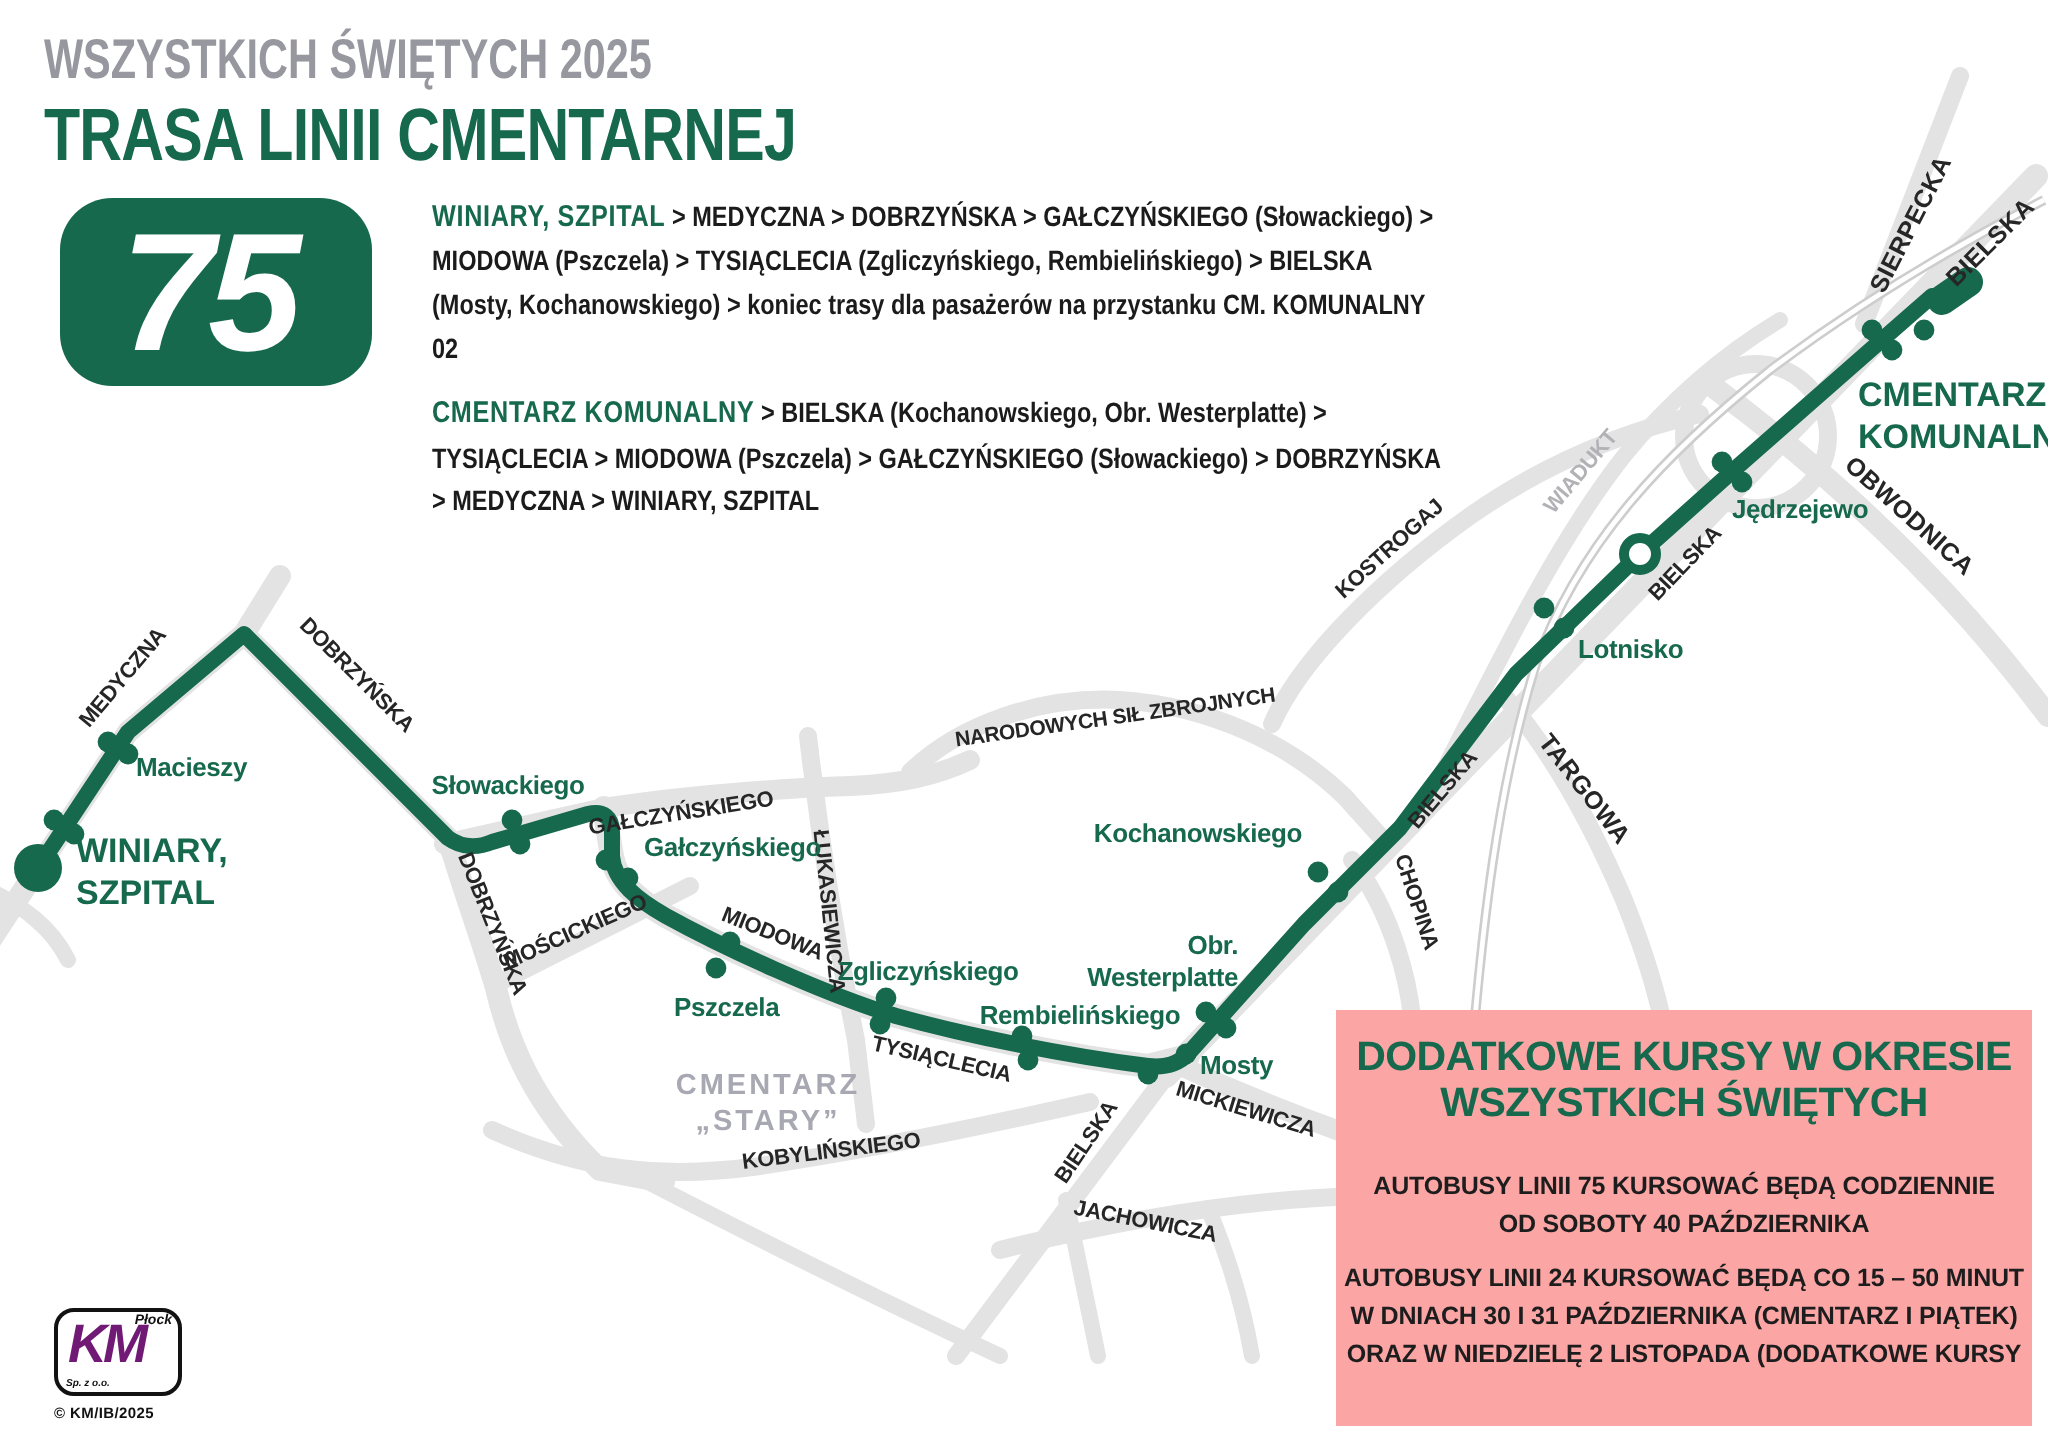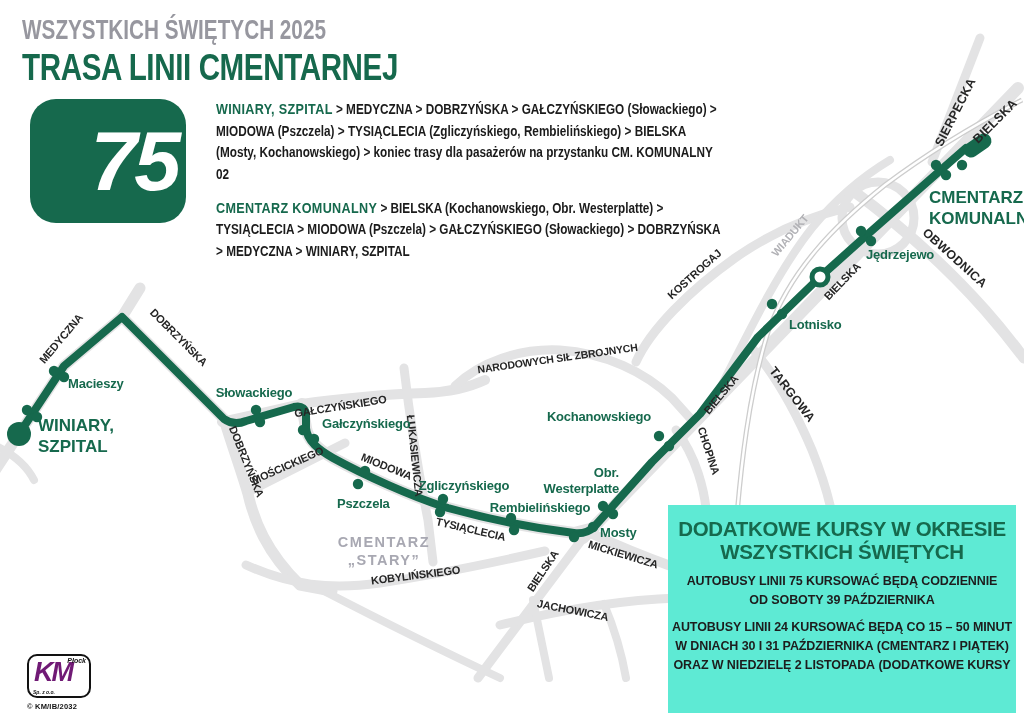--- a/index.html
+++ b/index.html
@@ -5,22 +5,22 @@
   html,body{margin:0;padding:0;background:#fff;}
   #poster{position:relative;width:1024px;height:725px;background:#ffffff;overflow:hidden;
           font-family:"Liberation Sans",sans-serif;}
   
   .hdr{position:absolute;left:22px;top:14px;z-index:5;}
   .hdr-sub{font-size:28px;font-weight:700;color:#97979f;letter-spacing:0;
            transform:scaleX(.74);transform-origin:0 0;white-space:nowrap;}
   .hdr-title{font-size:37px;font-weight:800;color:#16694d;margin-top:1px;
              transform:scaleX(.80);transform-origin:0 0;white-space:nowrap;letter-spacing:-.5px;}
   
-  .badge{position:absolute;left:30px;top:99px;width:156px;height:124px;background:#16694d;
-         border-radius:26px;display:flex;align-items:center;justify-content:flex-end;z-index:5;}
+  .badge{position:absolute;left:30px;top:99px;width:156px;height:94px;background:#16694d;
+         border-radius:26px;display:flex;align-items:center;justify-content:center;z-index:5;}
   .badge span{color:#fff;font-size:84px;font-weight:800;font-style:italic;letter-spacing:-3px;
               padding-right:8px;}
   
   .routes{position:absolute;left:216px;top:97px;width:608px;z-index:5;
           transform:scaleX(.84);transform-origin:0 0;
           font-size:14px;font-weight:700;color:#1b1b1b;line-height:1.55;}
   .routes p{margin:0 0 10px 0;}
   .origin{color:#16694d;font-weight:800;font-size:15px;letter-spacing:.4px;}
   
   svg#map{position:absolute;left:0;top:0;z-index:1;}
@@ -31,24 +31,24 @@
   .stop-dot{fill:#16694d;}
   text{font-family:"Liberation Sans",sans-serif;}
   .street{font-weight:700;font-size:11px;fill:#262626;letter-spacing:-.2px;}
   .street.major{font-size:12.5px;font-weight:800;letter-spacing:.2px;}
   .street.small{font-size:10.5px;}
   .street.gray{fill:#b2b2b6;}
   .stop{font-weight:800;font-size:13px;fill:#16694d;letter-spacing:-.2px;}
   .stop.term{font-size:17px;letter-spacing:0;}
   .area{font-weight:800;font-size:14.5px;fill:#a8a8b2;letter-spacing:1.5px;}
   
-  .infobox{position:absolute;left:668px;top:505px;width:348px;height:208px;background:#5eead4;
+  .infobox{position:absolute;left:668px;top:505px;width:348px;height:208px;background:#fca5a5;
            z-index:4;text-align:center;box-sizing:border-box;padding-top:13px;}
   .ib-title{color:#16694d;font-weight:800;font-size:20.5px;line-height:1.12;letter-spacing:-.3px;}
-  .ib-lines{margin-top:8px;}
+  .ib-lines{margin-top:20px;}
   .ib-line{font-size:12.5px;font-weight:600;color:#1d1d1d;line-height:1.55;letter-spacing:-.1px;}
   .ib-line b{font-weight:800;}
   .ib-line.gap{margin-top:7px;}
   
   .logo-wrap{position:absolute;left:27px;top:654px;z-index:5;}
   .logo-box{width:60px;height:40px;border:2.5px solid #121212;border-radius:10px;
             position:relative;background:#fff;}
   .logo-km{position:absolute;left:5px;top:3px;font-size:27px;font-weight:800;font-style:italic;
            letter-spacing:-2px;color:#701a75;line-height:1;}
   .logo-plock{position:absolute;right:3px;top:1px;font-size:7px;font-weight:800;font-style:italic;color:#121212;}
@@ -192,29 +192,29 @@
     <p><span class="origin">CMENTARZ KOMUNALNY</span><span> &gt; BIELSKA (Kochanowskiego, Obr. Westerplatte) &gt; TYSIĄCLECIA &gt; MIODOWA (Pszczela) &gt; GAŁCZYŃSKIEGO (Słowackiego) &gt; DOBRZYŃSKA &gt; MEDYCZNA &gt; WINIARY, SZPITAL</span></p>
   </div>
 
   <div class="infobox">
     <div class="ib-title">
       <div>DODATKOWE KURSY W OKRESIE</div>
       <div>WSZYSTKICH ŚWIĘTYCH</div>
     </div>
     <div class="ib-lines" id="info-lines">
         <div class="ib-line"><span>AUTOBUSY </span><b>LINII 75</b><span> KURSOWAĆ BĘDĄ </span><b>CODZIENNIE</b></div>
-        <div class="ib-line"><b>OD SOBOTY 39 PAŹDZIERNIKA</b></div>
+        <div class="ib-line"><b>OD SOBOTY 40 PAŹDZIERNIKA</b></div>
         <div class="ib-line gap"><span>AUTOBUSY </span><b>LINII 24</b><span> KURSOWAĆ BĘDĄ </span><b>CO 15 – 50 MINUT</b></div>
         <div class="ib-line"><span>W DNIACH </span><b>30 I 31 PAŹDZIERNIKA</b><span> (CMENTARZ I PIĄTEK)</span></div>
         <div class="ib-line"><span>ORAZ W NIEDZIELĘ </span><b>2 LISTOPADA</b><span> (DODATKOWE KURSY</span></div>
       </div>
   </div>
 
   <div class="logo-wrap">
     <div class="logo-box">
       <span class="logo-km">KM</span>
       <span class="logo-plock">Płock</span>
       <span class="logo-sp">Sp. z o.o.</span>
     </div>
-    <div class="copyright">© KM/IB/2032</div>
+    <div class="copyright">© KM/IB/2025</div>
   </div>
 
 </div>
 
 </body></html>

